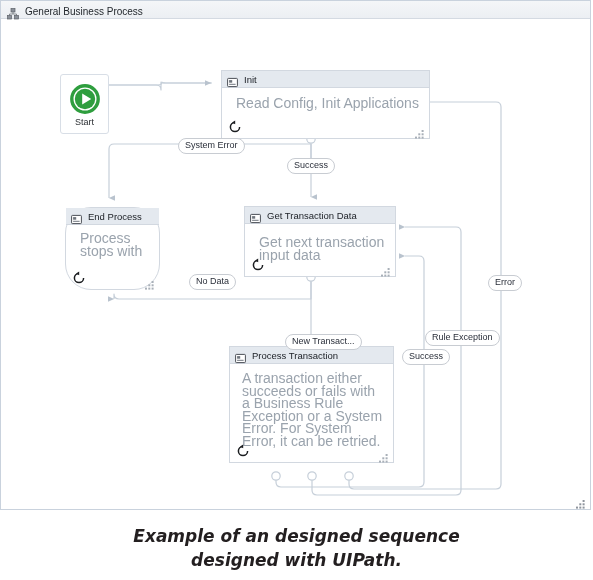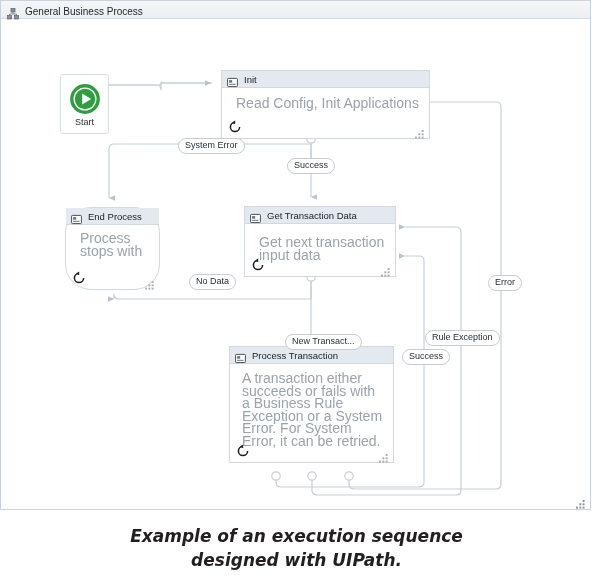--- a/index.html
+++ b/index.html
@@ -435,15 +435,15 @@
             <rect x="3.3" y="6.6" width="2" height="2"></rect>
             <rect x="6.6" y="6.6" width="2" height="2"></rect>
         </g>
       </svg>
     </span>
 
   </div>
 </div>
 
 <div id="caption">
-  <div>Example of an execution sequence</div>
+  <div>Example of an designed sequence</div>
   <div>designed with UIPath.</div>
 </div>
 
 </body></html>

